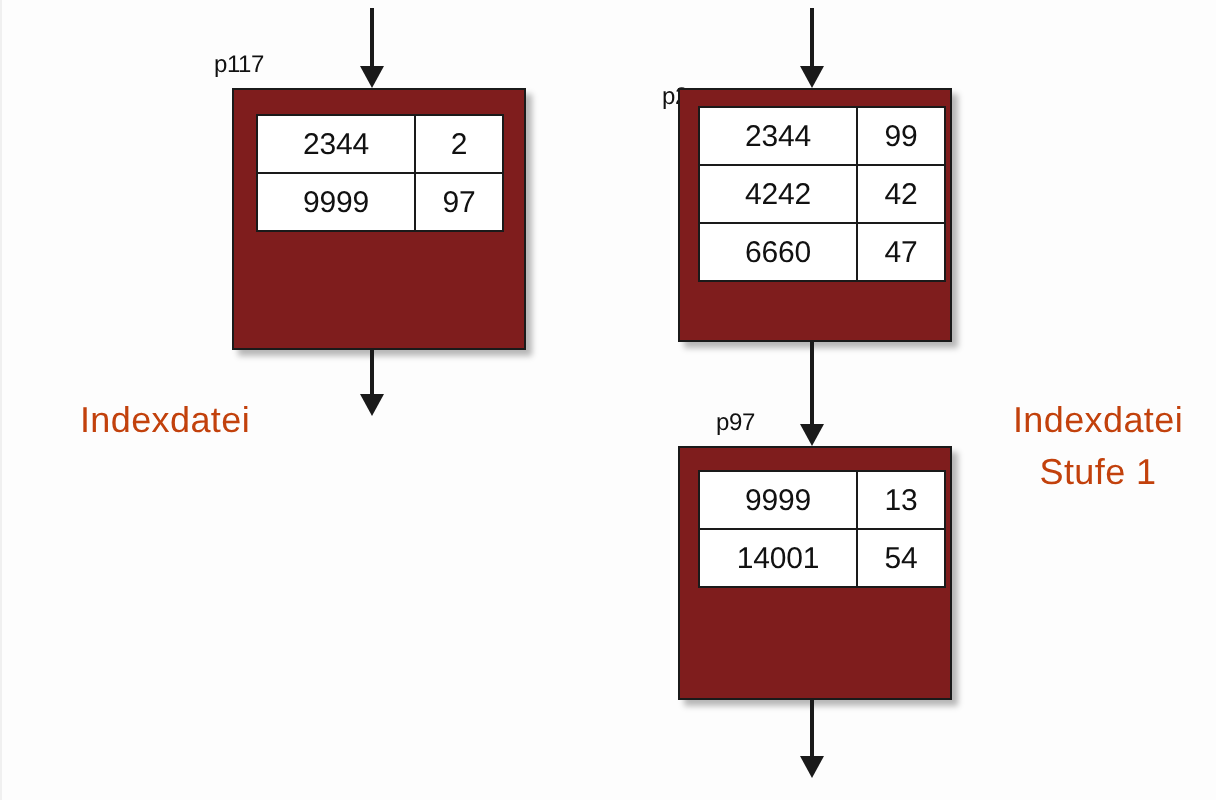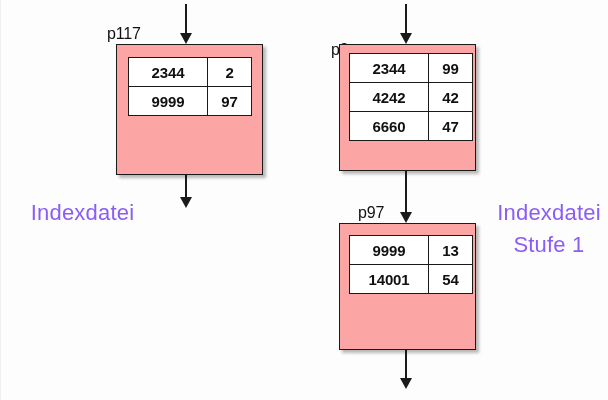--- a/index.html
+++ b/index.html
@@ -20,31 +20,30 @@
   #canvas {
     position: absolute;
     left: 0; top: 0;
     width: 608px;
     height: 400px;
   }
 
   
   .node {
     position: absolute;
-    background: #fca5a5;
+    background: #7f1d1d;
     border: 1.6px solid #1a1a1a;
     box-shadow: 3px 3px 3px rgba(0,0,0,0.28);
     box-sizing: border-box;
-    font-weight: bold;
   }
 
   
   .node-label {
     position: absolute;
-    font-size: 16px;
+    font-size: 12px;
     color: #111111;
     letter-spacing: -0.2px;
     white-space: nowrap;
   }
 
   
   .kv-table {
     position: absolute;
     border-collapse: collapse;
     background: #ffffff;
@@ -84,22 +83,22 @@
     width: 0;
     height: 0;
     border-left: 6px solid transparent;
     border-right: 6px solid transparent;
     border-top: 11px solid #1a1a1a;
   }
 
   
   .caption {
     position: absolute;
-    font-size: 22px;
-    color: #8b5cf6;
+    font-size: 18px;
+    color: #c2410c;
     text-align: center;
     line-height: 1.45;
     white-space: nowrap;
     letter-spacing: 0.2px;
   }
 </style>
 </head>
 <body>
 
 <div id="canvas">

